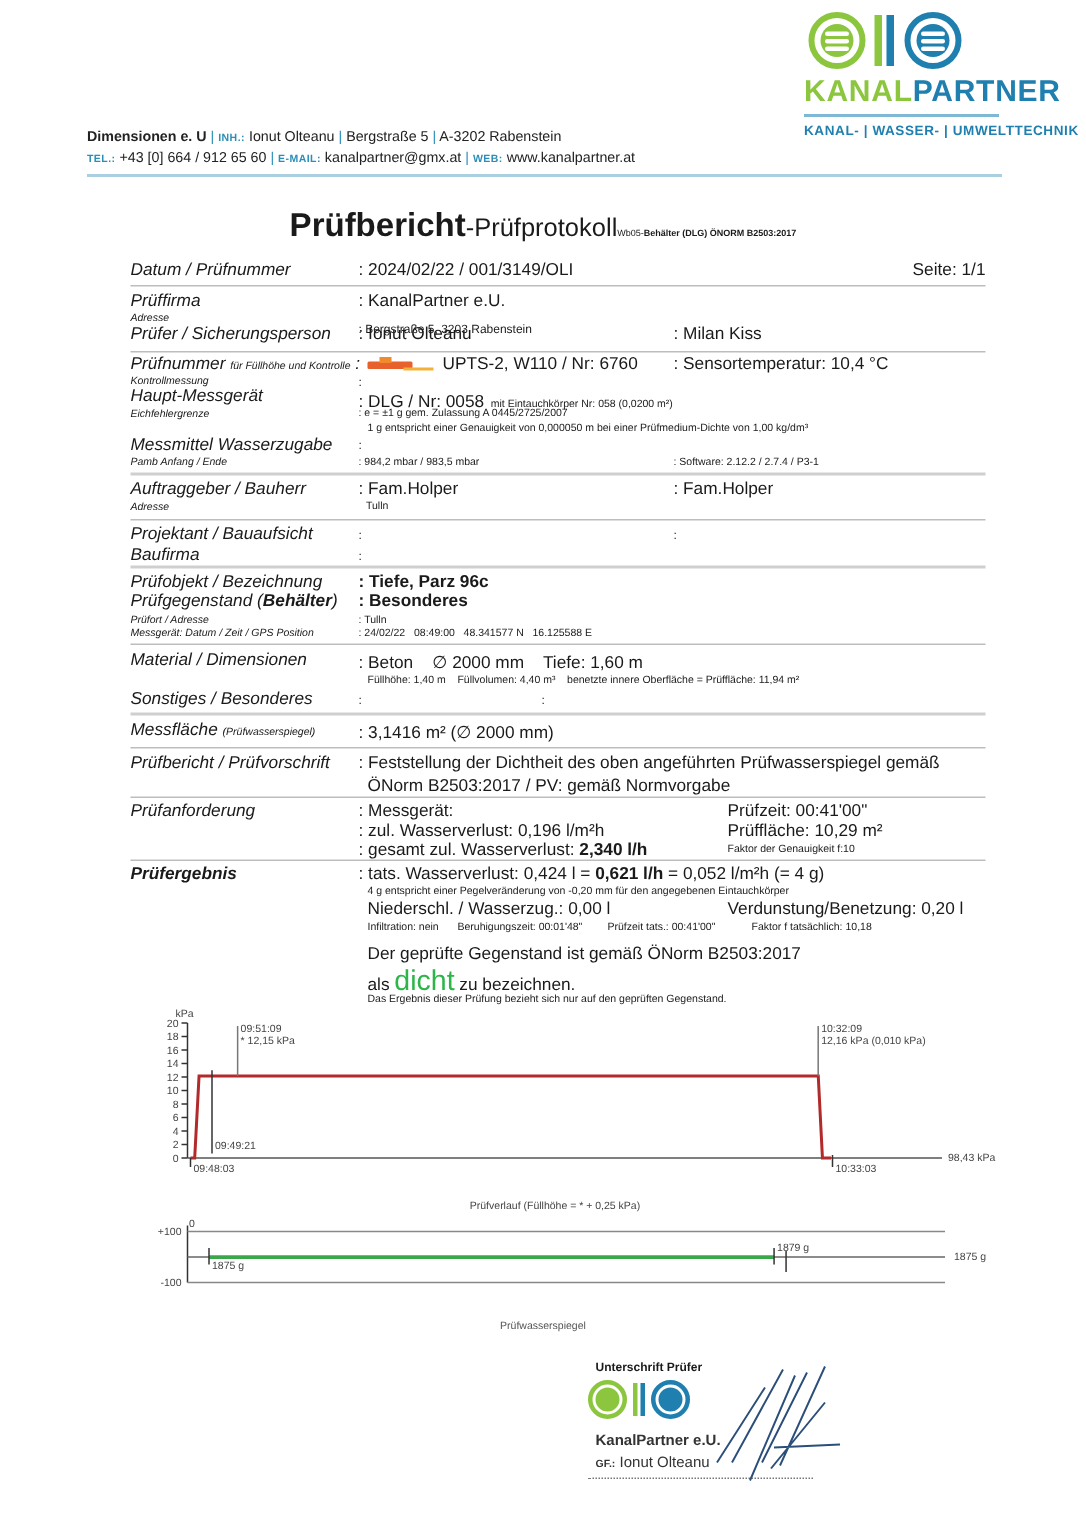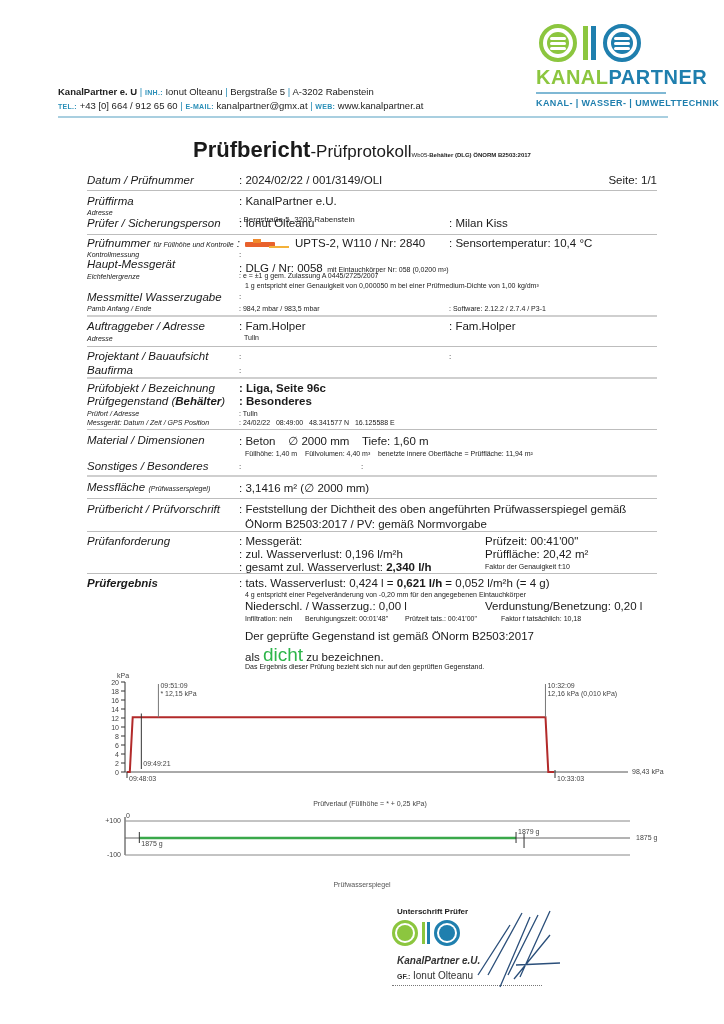--- a/index.html
+++ b/index.html
@@ -4,21 +4,21 @@
 <style>
   html, body { margin:0; padding:0; background:#ffffff; }
   body { width:724px; height:1024px; position:relative; overflow:hidden; font-family:"Liberation Sans", sans-serif; color:#1a1a1a; }
   .abs { position:absolute; }
   .hdr-line1 { left:58px; top:86px; font-size:9.5px; color:#222; white-space:nowrap; }
   .hdr-line2 { left:58px; top:100px; font-size:9.5px; color:#222; white-space:nowrap; }
   .hdr-line1 b { font-weight:bold; }
   .hdr-lbl { color:#2a8fb8; font-size:7px; font-weight:bold; letter-spacing:0.3px; }
   .sep { color:#2a8fb8; }
   .hdr-rule { left:58px; top:116px; width:610px; height:2px; background:#a9cfe0; }
-  .logo { left:536px; top:24px; width:130px;text-align:right; }
+  .logo { left:536px; top:8px; width:130px;text-align:right; }
   .logo-circles { position:relative; height:42px; }
   .lc { position:absolute; top:0; width:38px; height:38px; border-radius:50%; box-sizing:border-box; }
   .lc.green { left:3px; border:4px solid #8cc63f; background:#fff; }
   .lc.blue  { left:67px; border:4px solid #1f7fae; background:#fff; }
   .lc .inner { position:absolute; left:4px; top:4px; width:22px; height:22px; border-radius:50%; }
   .lc.green .inner { background:#8cc63f; }
   .lc.blue .inner { background:#1f7fae; }
   .lc .wave { position:absolute; left:3px; width:16px; height:3px; border-radius:3px; background:#fff; }
   .bar { position:absolute; top:2px; width:5px; height:34px; }
   .bar.g { left:47px; background:#8cc63f; }
@@ -51,21 +51,21 @@
   .sensor-icon .s1 { position:absolute; left:0; top:3px; width:30px; height:5px; background:#e8612c; border-radius:1px; }
   .sensor-icon .s2 { position:absolute; left:8px; top:0; width:8px; height:4px; background:#f08a2c; }
   .sensor-icon .s3 { position:absolute; left:24px; top:7px; width:20px; height:2px; background:#f3b13a; }
 
   .chart-text { font-family:"Liberation Sans", sans-serif; fill:#444; }
 </style>
 </head>
 <body>
 
 <div class="abs hdr-line1">
-  <b>KanalPartner e. U</b>
+  <b>Dimensionen e. U</b>
   <span class="sep"> | </span><span class="hdr-lbl">INH.:</span>
   <span>Ionut Olteanu</span>
   <span class="sep"> | </span><span>Bergstraße 5</span>
   <span class="sep"> | </span><span>A-3202 Rabenstein</span>
 </div>
 <div class="abs hdr-line2">
   <span class="hdr-lbl">TEL.:</span>
   <span>+43 [0] 664 / 912 65 60</span>
   <span class="sep"> | </span><span class="hdr-lbl">E-MAIL:</span>
   <span>kanalpartner@gmx.at</span>
@@ -115,58 +115,58 @@
   <span class="lbl l7" style="top:14px">Adresse</span>
   <span class="val v8" style="left:152px;top:20px">: Bergstraße 5, 3203 Rabenstein</span>
   <span class="lbl l12" style="top:22px">Prüfer / Sicherungsperson</span>
   <span class="val v12" style="left:152px;top:22px">: Ionut Olteanu</span>
   <span class="val v12" style="left:362px;top:22px">: Milan Kiss</span>
 </div>
 <div class="rule" style="top:234px;"></div>
 
 <div class="row" style="top:237px;">
   <span class="lbl l12" style="top:0"><span>Prüfnummer</span> <span style="font-size:7px">für Füllhöhe und Kontrolle</span> :</span>
-  <span class="val v12" style="left:158px;top:0"><span class="sensor-icon"><span class="s1"></span><span class="s2"></span><span class="s3"></span></span><span>UPTS-2, W110 / Nr: 2840</span></span>
+  <span class="val v12" style="left:158px;top:0"><span class="sensor-icon"><span class="s1"></span><span class="s2"></span><span class="s3"></span></span><span>UPTS-2, W110 / Nr: 6760</span></span>
   <span class="val v12" style="left:362px;top:0">: Sensortemperatur: 10,4 °C</span>
   <span class="lbl l7" style="top:14px">Kontrollmessung</span>
   <span class="val v8" style="left:152px;top:13px">:</span>
   <span class="lbl l12" style="top:21px">Haupt-Messgerät</span>
   <span class="val" style="left:152px;top:21px"><span class="v12">: DLG / Nr: 0058</span> <span class="v7">mit Eintauchkörper Nr: 058 (0,0200 m²)</span></span>
   <span class="lbl l7" style="top:36px">Eichfehlergrenze</span>
   <span class="val v7" style="left:152px;top:35px">: e = ±1 g gem. Zulassung A 0445/2725/2007</span>
   <span class="val v7" style="left:158px;top:45px">1 g entspricht einer Genauigkeit von 0,000050 m bei einer Prüfmedium-Dichte von 1,00 kg/dm³</span>
   <span class="lbl l12" style="top:54px">Messmittel Wasserzugabe</span>
   <span class="val v8" style="left:152px;top:55px">:</span>
   <span class="lbl l7" style="top:68px">Pamb Anfang / Ende</span>
   <span class="val v7" style="left:152px;top:68px">: 984,2 mbar / 983,5 mbar</span>
   <span class="val v7" style="left:362px;top:68px">: Software: 2.12.2 / 2.7.4 / P3-1</span>
 </div>
 <div class="rule thick" style="top:315px;"></div>
 
 <div class="row" style="top:320px;">
-  <span class="lbl l12" style="top:0">Auftraggeber / Adresse</span>
+  <span class="lbl l12" style="top:0">Auftraggeber / Bauherr</span>
   <span class="val v12" style="left:152px;top:0">: Fam.Holper</span>
   <span class="val v12" style="left:362px;top:0">: Fam.Holper</span>
   <span class="lbl l7" style="top:15px">Adresse</span>
   <span class="val v7" style="left:157px;top:14px">Tulln</span>
 </div>
 <div class="rule" style="top:346px;"></div>
 
 <div class="row" style="top:350px;">
   <span class="lbl l12" style="top:0">Projektant / Bauaufsicht</span>
   <span class="val v8" style="left:152px;top:2px">:</span>
   <span class="val v8" style="left:362px;top:2px">:</span>
   <span class="lbl l12" style="top:14px">Baufirma</span>
   <span class="val v8" style="left:152px;top:16px">:</span>
 </div>
 <div class="rule thick" style="top:377px;"></div>
 
 <div class="row" style="top:382px;">
   <span class="lbl l12" style="top:0">Prüfobjekt / Bezeichnung</span>
-  <span class="val v12 bold" style="left:152px;top:0">: Liga, Seite 96c</span>
+  <span class="val v12 bold" style="left:152px;top:0">: Tiefe, Parz 96c</span>
   <span class="lbl l12" style="top:13px"><span>Prüfgegenstand (</span><b>Behälter</b><span>)</span></span>
   <span class="val v12 bold" style="left:152px;top:13px">: Besonderes</span>
   <span class="lbl l7" style="top:28px">Prüfort / Adresse</span>
   <span class="val v7" style="left:152px;top:28px">: Tulln</span>
   <span class="lbl l7" style="top:37px">Messgerät: Datum / Zeit / GPS Position</span>
   <span class="val v7" style="left:152px;top:37px;white-space:pre">: 24/02/22   08:49:00   48.341577 N   16.125588 E</span>
 </div>
 <div class="rule" style="top:429px;"></div>
 
 <div class="row" style="top:434px;">
@@ -191,21 +191,21 @@
   <span class="val v12" style="left:158px;top:15px">ÖNorm B2503:2017 / PV: gemäß Normvorgabe</span>
 </div>
 <div class="rule" style="top:531px;"></div>
 
 <div class="row" style="top:535px;">
   <span class="lbl l12" style="top:0">Prüfanforderung</span>
   <span class="val v12" style="left:152px;top:0">: Messgerät:</span>
   <span class="val v12" style="left:152px;top:13px">: zul. Wasserverlust: 0,196 l/m²h</span>
   <span class="val v12" style="left:152px;top:26px"><span>: gesamt zul. Wasserverlust: </span><b>2,340 l/h</b></span>
   <span class="val v12" style="left:398px;top:0">Prüfzeit: 00:41'00"</span>
-  <span class="val v12" style="left:398px;top:13px">Prüffläche: 20,42 m²</span>
+  <span class="val v12" style="left:398px;top:13px">Prüffläche: 10,29 m²</span>
   <span class="val v7" style="left:398px;top:28px">Faktor der Genauigkeit f:10</span>
 </div>
 <div class="rule" style="top:573px;"></div>
 
 <div class="row" style="top:577px;">
   <span class="lbl l12 bold" style="top:0">Prüfergebnis</span>
   <span class="val v12" style="left:152px;top:0"><span>: tats. Wasserverlust: 0,424 l = </span><b>0,621 l/h</b><span> = 0,052 l/m²h (= 4 g)</span></span>
   <span class="val v7" style="left:158px;top:14px">4 g entspricht einer Pegelveränderung von -0,20 mm für den angegebenen Eintauchkörper</span>
   <span class="val v12" style="left:158px;top:23px">Niederschl. / Wasserzug.: 0,00 l</span>
   <span class="val v12" style="left:398px;top:23px">Verdunstung/Benetzung: 0,20 l</span>
@@ -295,18 +295,18 @@
 
 <div class="abs" style="left:397px;top:907px;font-size:8px;font-weight:bold;">Unterschrift Prüfer</div>
 <div class="abs" style="left:392px;top:920px;width:80px;height:30px;">
   <div style="position:absolute;left:0;top:0;width:26px;height:26px;border-radius:50%;border:3px solid #8cc63f;box-sizing:border-box;"></div>
   <div style="position:absolute;left:5px;top:5px;width:16px;height:16px;border-radius:50%;background:#8cc63f;"></div>
   <div style="position:absolute;left:30px;top:2px;width:3px;height:22px;background:#8cc63f;"></div>
   <div style="position:absolute;left:35px;top:2px;width:3px;height:22px;background:#1f7fae;"></div>
   <div style="position:absolute;left:42px;top:0;width:26px;height:26px;border-radius:50%;border:3px solid #1f7fae;box-sizing:border-box;"></div>
   <div style="position:absolute;left:47px;top:5px;width:16px;height:16px;border-radius:50%;background:#1f7fae;"></div>
 </div>
-<div class="abs" style="left:397px;top:955px;font-size:10px;font-weight:bold;color:#333;font-style:italic;">KanalPartner e.U.</div>
+<div class="abs" style="left:397px;top:955px;font-size:10px;font-weight:bold;color:#333;">KanalPartner e.U.</div>
 <div class="abs" style="left:397px;top:970px;font-size:10px;color:#333;"><span style="font-size:7px;font-weight:bold">GF.:</span> <span>Ionut Olteanu</span></div>
 <div class="abs" style="left:392px;top:985px;width:150px;border-top:1px dotted #777;"></div>
 <svg class="abs" style="left:470px;top:905px;" width="95" height="90">
   <path d="M8 70 L40 20 M18 70 L52 8 M30 82 L60 12 M38 70 L68 10 M50 72 L80 6 M44 74 L80 30 M46 60 L90 58" stroke="#2b4f7a" stroke-width="1.3" fill="none"></path>
 </svg>
 
 </body></html>

